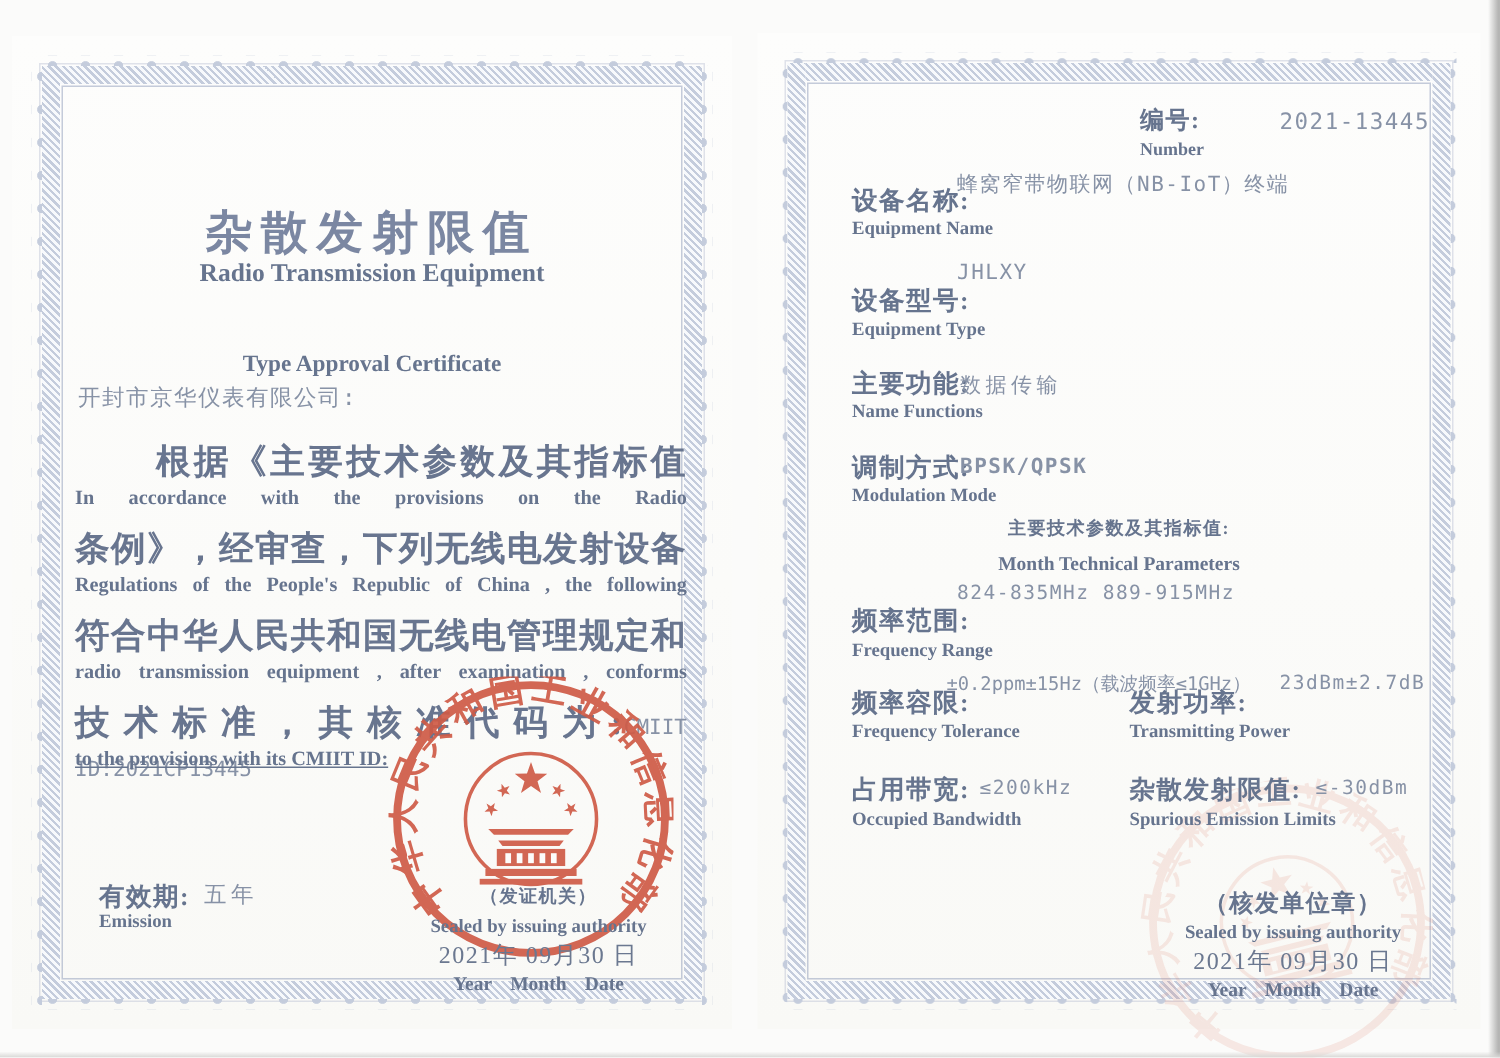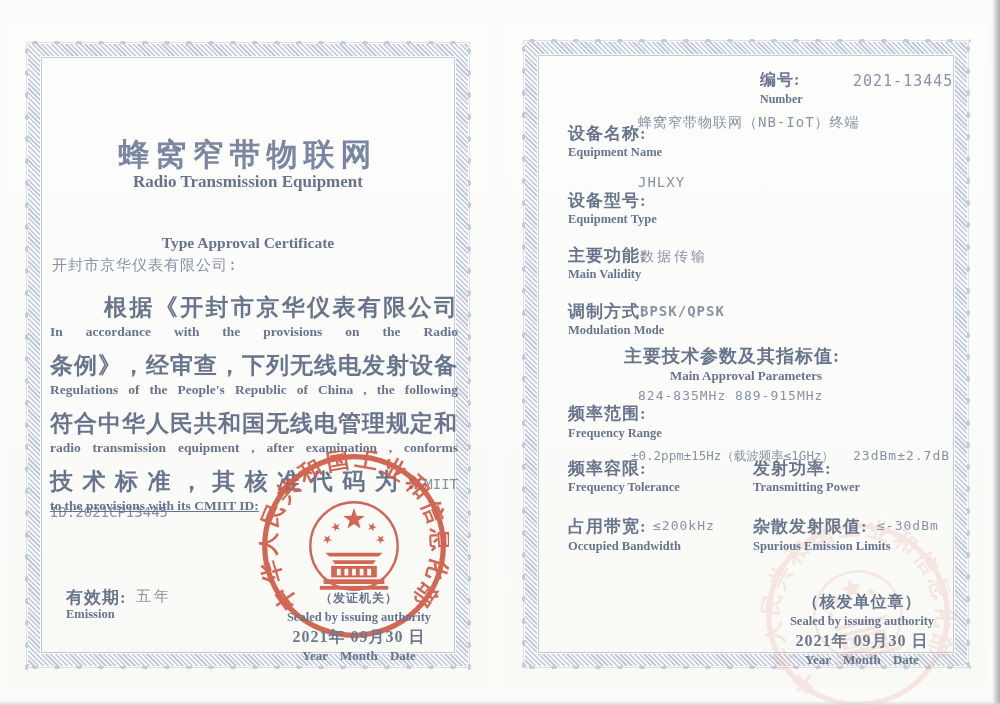--- a/index.html
+++ b/index.html
@@ -45,48 +45,48 @@
   .typed{font-family:"DejaVu Sans Mono", monospace; color:var(--typed); letter-spacing:1px;text-align:center;}
   .zh-label{font-weight:bold; color:var(--ink); font-size:17px; letter-spacing:1px;}
   .en-label{font-weight:bold; color:var(--ink); font-size:12.5px;}
 
   .para-zh{font-weight:bold; color:#68758f; font-size:23px; width:408px; left:42px;
     text-align:justify; text-align-last:justify; letter-spacing:1px;}
   .para-en{font-weight:bold; color:var(--ink); font-size:13.5px; width:408px; left:42px;
     text-align:justify; text-align-last:justify;}
   .para-en.left-only{text-align:left; text-align-last:left;}
 
-  .date-line{color:#6b7890; font-size:16px; font-weight:bold; letter-spacing:1px;}
+  .date-line{color:#6b7890; font-size:16px; font-weight:normal; letter-spacing:1px;}
   .date-en{font-weight:bold; color:var(--ink); font-size:13px; word-spacing:9px;}
   .center-box{text-align:center;}
 
   .seal{color:var(--red); opacity:.92;}
   .seal-ghost{color:#d9705c; opacity:.14; transform:rotate(-14deg);}
   .value-above{z-index:1;}
   .overprint{z-index:2;}
 </style>
 </head>
 <body>
 
 <div class="scan">
 
   <div class="page page-left">
     <div class="frame"></div>
     <div class="sc sc-t"></div>
     <div class="sc sc-b"></div>
     <div class="sc sc-l"></div>
     <div class="sc sc-r"></div>
 
-    <div class="abs zh-title" style="top:110px;">蜂窝窄带物联网</div>
+    <div class="abs zh-title" style="top:110px;">杂散发射限值</div>
     <div class="abs en-title" style="top:148px;">Radio Transmission Equipment</div>
     <div class="abs en-sub" style="top:210px;">Type Approval Certificate</div>
 
     <div class="abs typed" style="left:44px; top:232px; font-size:15px;">开封市京华仪表有限公司:</div>
 
-    <div class="abs para-zh" style="top:268px; padding-left:54px;">根据《开封市京华仪表有限公司</div>
+    <div class="abs para-zh" style="top:268px; padding-left:54px;">根据《主要技术参数及其指标值</div>
     <div class="abs para-en" style="top:300px;">In accordance with the provisions on the Radio</div>
 
     <div class="abs para-zh" style="top:326px;">条例》，经审查，下列无线电发射设备</div>
     <div class="abs para-en" style="top:358px;">Regulations of the People's Republic of China , the following</div>
 
     <div class="abs para-zh" style="top:384px;">符合中华人民共和国无线电管理规定和</div>
     <div class="abs para-en" style="top:416px;">radio transmission equipment , after examination , conforms</div>
 
     <div class="abs para-zh" style="top:442px; text-align-last:left;"><span>技术标准，其核准代码为:</span><span class="typed" style="font-size:14px; font-weight:normal; letter-spacing:0;">CMIIT ID:2021CP13445</span></div>
     <div class="abs para-en left-only" style="top:474px;text-decoration:underline;">to the provisions with its CMIIT ID:</div>
@@ -155,28 +155,28 @@
     <div class="abs typed value-above" style="left:133px; top:92px; font-size:14px;">蜂窝窄带物联网（NB-IoT）终端</div>
     <div class="abs zh-label" style="left:63px; top:100px;">设备名称:</div>
     <div class="abs en-label" style="left:63px; top:123px;">Equipment Name</div>
 
     <div class="abs typed value-above" style="left:133px; top:152px; font-size:14px;">JHLXY</div>
     <div class="abs zh-label" style="left:63px; top:167px;">设备型号:</div>
     <div class="abs en-label" style="left:63px; top:190px;">Equipment Type</div>
 
     <div class="abs typed value-above" style="left:135px; top:226px; font-size:14px; letter-spacing:3px;">数据传输</div>
     <div class="abs zh-label" style="left:63px; top:222px;">主要功能:</div>
-    <div class="abs en-label" style="left:63px; top:245px;">Main Validity</div>
+    <div class="abs en-label" style="left:63px; top:245px;">Name Functions</div>
 
     <div class="abs typed value-above" style="left:135px; top:281px; font-size:14px;font-weight:bold;">BPSK/QPSK</div>
     <div class="abs zh-label" style="left:63px; top:278px;">调制方式:</div>
     <div class="abs en-label" style="left:63px; top:301px;">Modulation Mode</div>
 
-    <div class="abs center-box zh-label" style="left:27px; top:322px; width:400px; font-size:18px;">主要技术参数及其指标值:</div>
-    <div class="abs center-box en-label" style="left:41px; top:346px; width:400px; font-size:13px;">Main Approval Parameters</div>
+    <div class="abs center-box zh-label" style="left:41px; top:322px; width:400px; font-size:12px;">主要技术参数及其指标值:</div>
+    <div class="abs center-box en-label" style="left:41px; top:346px; width:400px; font-size:13px;">Month Technical Parameters</div>
 
     <div class="abs typed value-above" style="left:133px; top:366px; font-size:13px;">824-835MHz 889-915MHz</div>
     <div class="abs zh-label" style="left:63px; top:380px;">频率范围:</div>
     <div class="abs en-label" style="left:63px; top:404px;">Frequency Range</div>
 
     <div class="abs typed value-above" style="left:126px; top:426px; font-size:12.5px; letter-spacing:0; white-space:nowrap;">±0.2ppm±15Hz（载波频率≤1GHz）</div>
     <div class="abs zh-label" style="left:63px; top:435px;">频率容限:</div>
     <div class="abs en-label" style="left:63px; top:458px;">Frequency Tolerance</div>
 
     <div class="abs typed value-above" style="left:348px; top:426px; font-size:13px;">23dBm±2.7dB</div>

